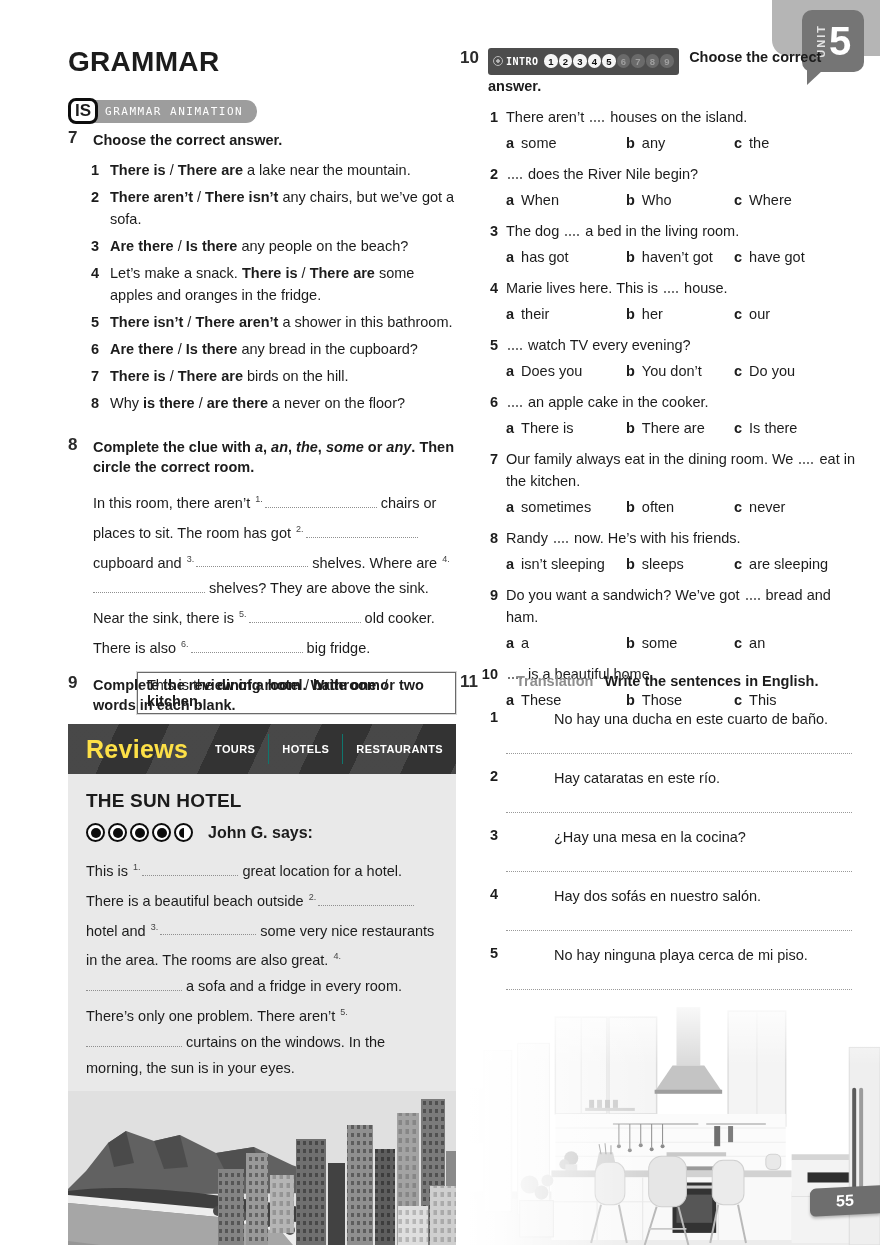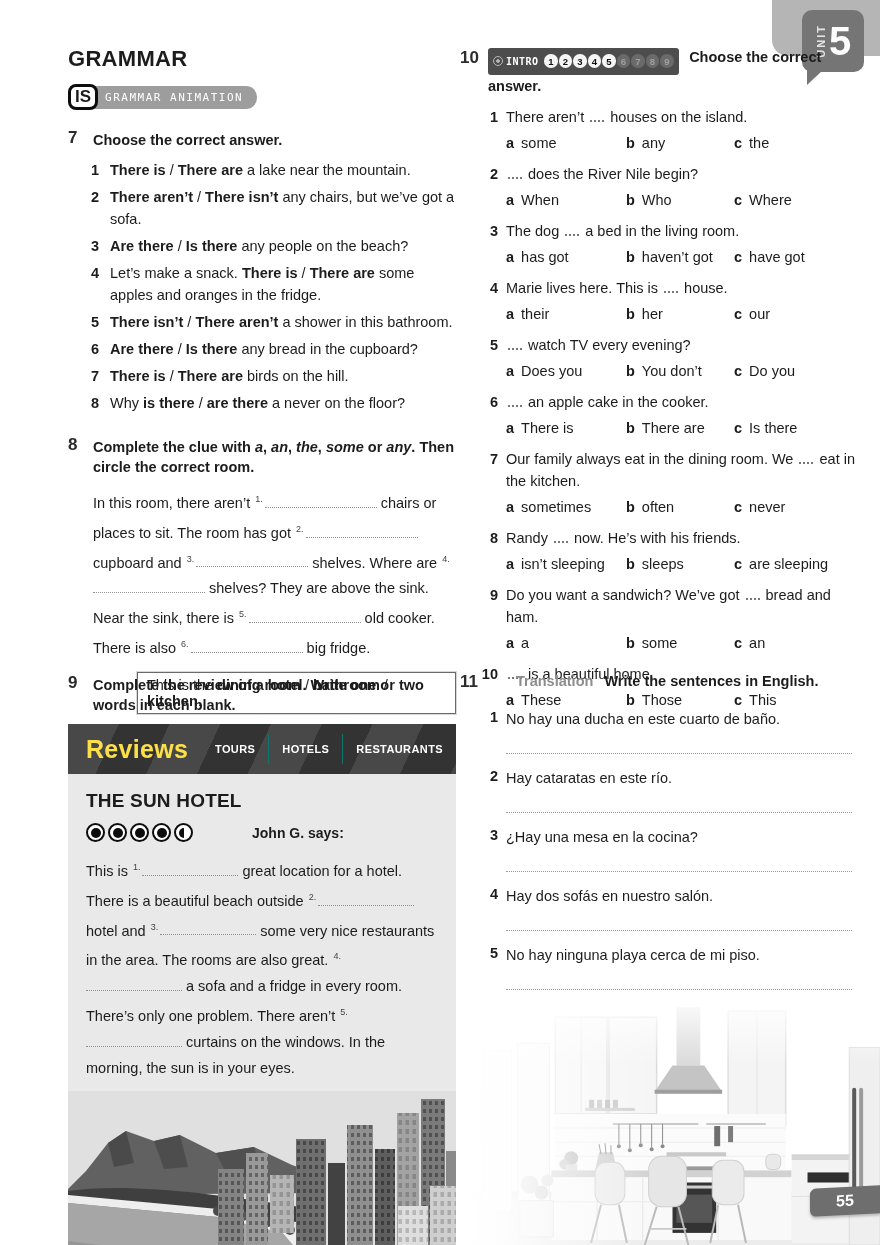--- a/index.html
+++ b/index.html
@@ -30,21 +30,21 @@
   .exhead{position:relative;padding-left:25px;font-weight:bold;font-size:14.5px;line-height:20px;
           margin-bottom:9px;}
   .exnum{position:absolute;left:0;top:-2px;font-size:17px;font-weight:bold;color:#2b2b2b;}
   .item7{position:relative;padding-left:42px;font-size:14.5px;line-height:22px;margin-bottom:5px;}
   .item7 .inum{position:absolute;left:23px;font-weight:bold;}
   .blank{display:inline-block;width:112px;height:11px;border-bottom:1.5px dotted #8f8f8f;}
   .bnum{font-size:9px;color:#444;margin:0 2px 0 1px;}
   .gapline{display:inline-block;width:14px;height:10px;border-bottom:2px dotted #777;margin:0 2px;}
 
   
-  .gtitle{margin:0 0 12px 0;font-size:22px;letter-spacing:.3px;font-weight:bold;}
+  .gtitle{margin:0 0 20px 0;font-size:28px;letter-spacing:.3px;font-weight:bold;}
   .is-row{display:flex;align-items:center;}
   .is-logo{border:3px solid #0d0d0d;border-radius:8px;background:#fff;padding:0 4px;
            font-family:Liberation Sans, sans-serif;font-weight:bold;font-size:17px;z-index:2;line-height:20px;}
   .anim-pill{background:#9d9d9d;color:#fff;font-family:"DejaVu Sans Mono",monospace;font-size:11px;
              letter-spacing:1.5px;padding:5px 14px 5px 12px;border-radius:0 11px 11px 0;margin-left:-5px;}
 
   
   .cloze{font-size:14.5px;line-height:26px;}
   .room-box{display:inline-block;border:1px solid #6a6a6a;box-shadow:0 0 0 1px #d8d8d8;
             background:#fff;padding:4px 9px;margin-top:11px;font-size:14.5px;margin-left:44px;}
@@ -55,21 +55,21 @@
            padding-left:18px;overflow:hidden;flex:0 0 50px;}
   .rev-bar::before{content:"";position:absolute;inset:0;
       background:repeating-linear-gradient(115deg,rgba(255,255,255,.07) 0 46px,rgba(0,0,0,.12) 46px 92px);}
   .rev-logo{position:relative;color:#fde047;font-size:25px;font-weight:bold;letter-spacing:.3px;flex:1;}
   .rev-tabs{position:relative;display:flex;align-items:center;height:30px;}
   .rtab{color:#fff;font-size:11px;font-weight:bold;letter-spacing:.4px;padding:0 13px;height:30px;
         display:flex;align-items:center;}
   .rtab + .rtab{border-left:1px solid #0f766e;}
   .rev-card{position:relative;flex:1;background:#e9e9e9;padding:16px 18px 215px 18px;}
   .hotel-name{font-size:19px;font-weight:bold;letter-spacing:.2px;margin-bottom:11px;}
-  .rating-row{display:flex;align-items:center;margin-bottom:12px;font-size:14px;gap:44px;}
+  .rating-row{display:flex;align-items:center;margin-bottom:12px;font-size:16px;}
   .rics{display:flex;align-items:center;margin-right:12px;}
   .ric{width:15px;height:15px;border:2.5px solid #0d0d0d;border-radius:50%;background:#fff;
        position:relative;margin-right:3px;}
   .ric::after{content:"";position:absolute;inset:2.5px;border-radius:50%;background:#0d0d0d;}
   .ric.half::after{background:linear-gradient(90deg,#0d0d0d 52%,#fff 52%);}
   .rev-body{font-size:14.5px;line-height:26px;}
   .rev-body .blank{width:96px;}
   .beach{position:absolute;left:0;right:0;bottom:0;width:100%;height:205px;display:block;}
 
   
@@ -87,21 +87,21 @@
   .icirc.on{background:#f5f5f5;color:#111;}
   .item10{margin-bottom:1px;font-size:14.5px;}
   .item10 .stem{position:relative;padding-left:46px;line-height:22px;margin-bottom:5px;}
   .item10 .inum,.item11 .inum{position:absolute;left:0;width:38px;text-align:right;font-weight:bold;}
   .opts{padding-left:46px;display:grid;grid-template-columns:120px 108px 1fr;margin-bottom:10px;
         line-height:20px;}
   .olet{font-weight:bold;margin-right:7px;}
 
   
   .item11{position:relative;padding-left:46px;font-size:14.5px;margin-bottom:13px;}
-  .sent{line-height:21px;margin-bottom:22px;}
+  .sent{line-height:21px;margin-bottom:22px;margin-left:48px;}
   .ansline{width:346px;height:1px;border-bottom:1.5px dotted #9a9a9a;margin-bottom:14px;}
   .tr-label{color:#8d8d8d;font-weight:bold;margin-right:7px;margin-left:28px;}
 
   
   .kitchen{position:absolute;right:0;bottom:0;width:412px;height:250px;z-index:1;}
   .kitchen svg{display:block;width:100%;height:100%;}
   .kitchen-fade{position:absolute;inset:0;
      background:linear-gradient(90deg,#fff 0%,rgba(255,255,255,.9) 8%,rgba(255,255,255,0) 45%),
                 linear-gradient(180deg,#fff 0%,rgba(255,255,255,0) 28%);}
 </style>

